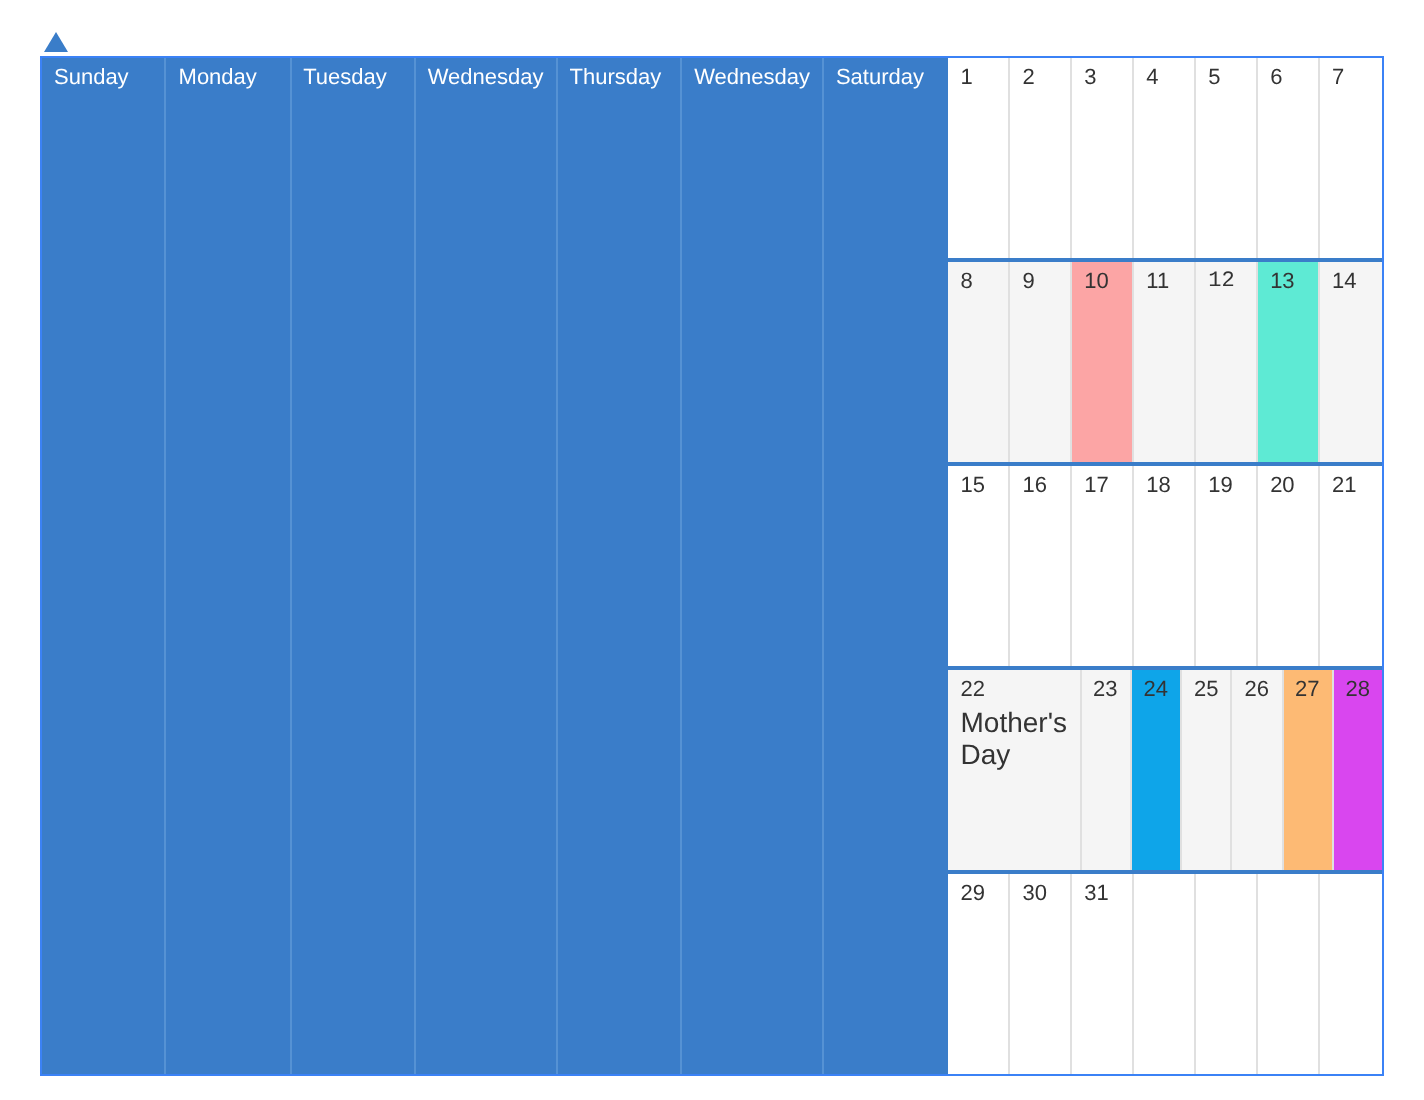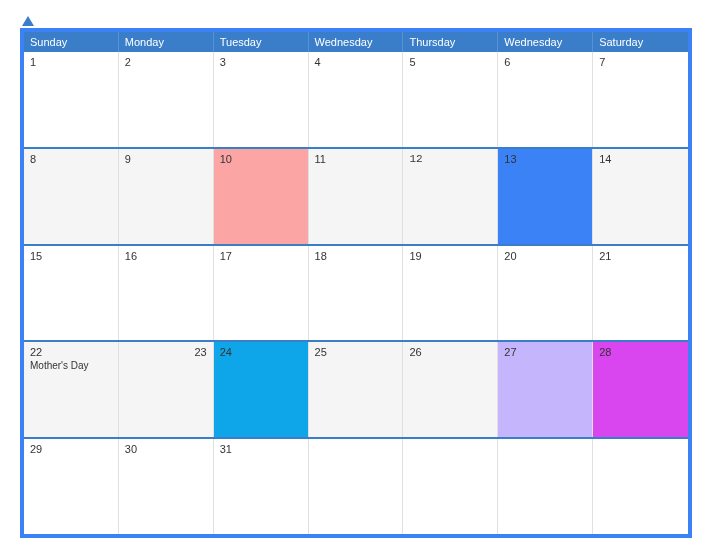--- a/index.html
+++ b/index.html
@@ -70,22 +70,21 @@
     .region {
       position: absolute;
       right: 0;
       top: 4px;
       font-size: 14px;
       color: #333;
     }
     .calendar {
       flex: 1;
       display: flex;
-      flex-direction: column;
-      border: 4px solid #3b82f6;
+      border: 1px solid #3b82f6;
     }
     .cal-header-row {
       display: grid;
       grid-template-columns: repeat(7, 1fr);
       background: #3a7dc9;
     }
     .cal-header-cell {
       color: #fff;
       font-size: 11px;
       padding: 4px 6px;
@@ -118,21 +117,21 @@
       position: relative;
     }
     .cal-cell:last-child { border-right: none; }
     .cal-cell.empty { background: #fff; }
     .day-number {
       font-size: 11px;
       color: #333;
       display: block;
     }
     .event-text {
-      font-size: 10px;
+      font-size: 14px;
       color: #333;
       display: block;
       margin-top: 2px;
     }
     .cal-week .cal-cell:nth-child(odd) {
     }
   </style>
 </head>
 <body>
 
@@ -192,21 +191,21 @@
           </div>
           <div class="cal-cell" style="background: #fca5a5;">
             <span class="day-number">10</span>
           </div>
           <div class="cal-cell" style="background: rgb(245, 245, 245);">
             <span class="day-number">11</span>
           </div>
           <div class="cal-cell" style="background: rgb(245, 245, 245); font-family: Liberation Mono, monospace;">
             <span class="day-number">12</span>
           </div>
-          <div class="cal-cell" style="background: #3b82f6;">
+          <div class="cal-cell" style="background: #5eead4;">
             <span class="day-number">13</span>
           </div>
           <div class="cal-cell" style="background: rgb(245, 245, 245);">
             <span class="day-number">14</span>
           </div>
         </div>
         <div class="cal-week">
           <div class="cal-cell">
             <span class="day-number">15</span>
           </div>
@@ -239,21 +238,21 @@
           </div>
           <div class="cal-cell" style="background: #0ea5e9;">
             <span class="day-number">24</span>
           </div>
           <div class="cal-cell" style="background: rgb(245, 245, 245);">
             <span class="day-number">25</span>
           </div>
           <div class="cal-cell" style="background: rgb(245, 245, 245);">
             <span class="day-number">26</span>
           </div>
-          <div class="cal-cell" style="background: #c4b5fd;">
+          <div class="cal-cell" style="background: #fdba74;">
             <span class="day-number">27</span>
           </div>
           <div class="cal-cell" style="background: #d946ef;">
             <span class="day-number">28</span>
           </div>
         </div>
         <div class="cal-week">
           <div class="cal-cell">
             <span class="day-number">29</span>
           </div>

